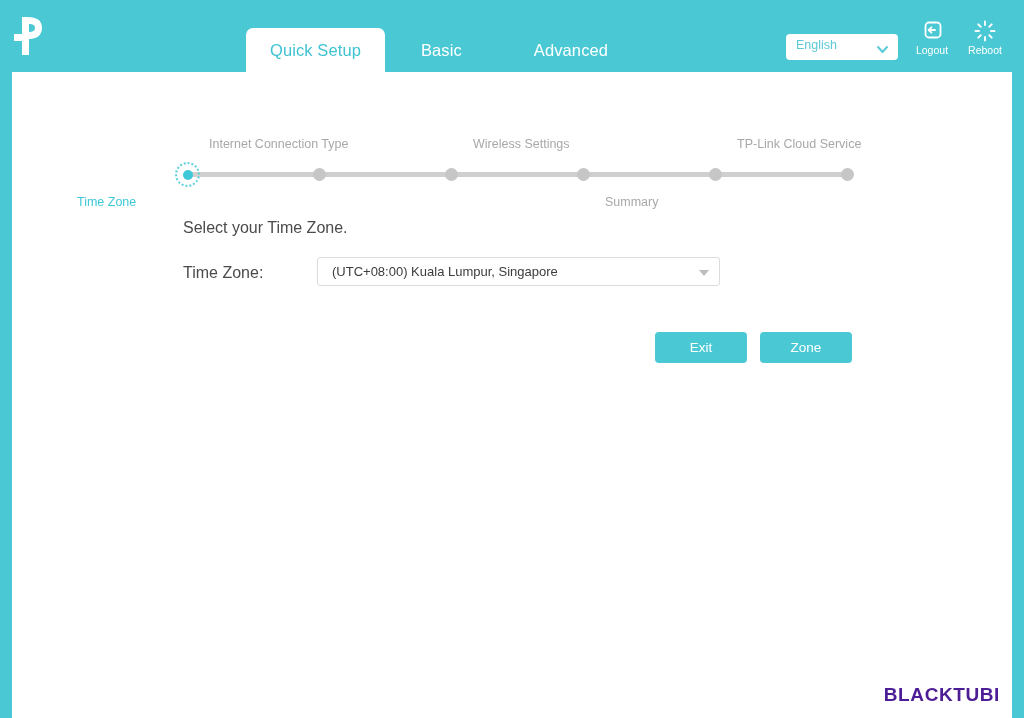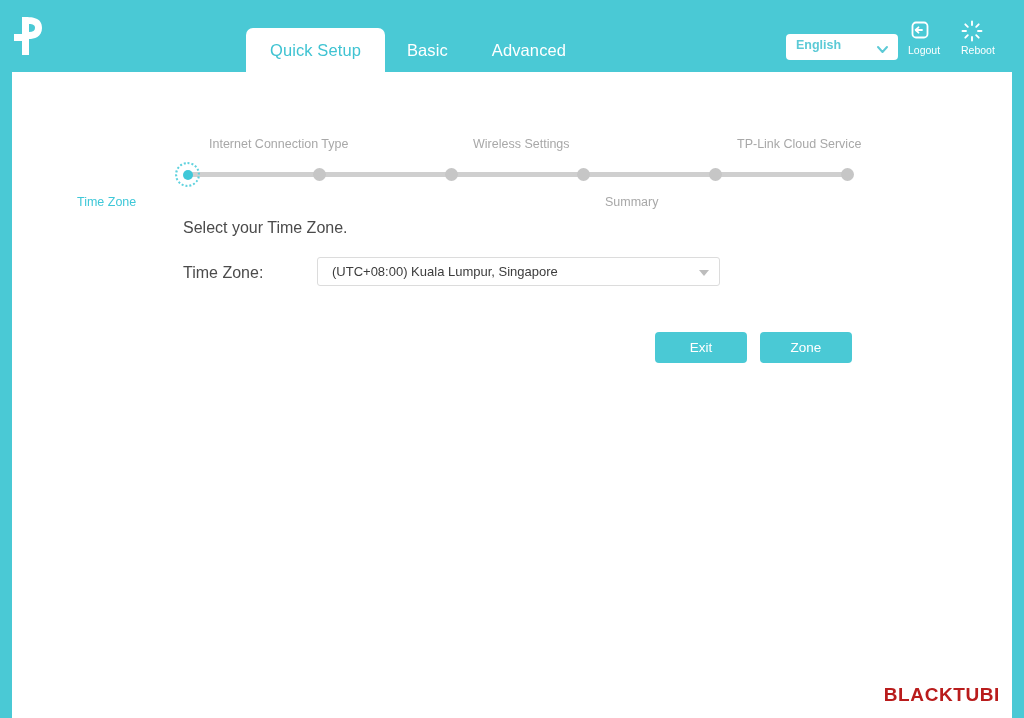--- a/index.html
+++ b/index.html
@@ -41,21 +41,21 @@
     position: absolute;
     left: 246px;
     top: 28px;
     height: 47px;
     display: flex;
     align-items: flex-start;
   }
   .tab {
     height: 47px;
     line-height: 44px;
-    padding: 0 22px;
+    padding: 0 36px;
     font-size: 16.5px;
     color: #ffffff;
     white-space: nowrap;
     cursor: pointer;
     letter-spacing: .1px;
   }
   .tab.active {
     background: #ffffff;
     color: #3fc3d2;
     border-radius: 7px 7px 0 0;
@@ -73,33 +73,32 @@
     background: #ffffff;
     border-radius: 4px;
     cursor: pointer;
   }
   #lang-label {
     position: absolute;
     left: 10px;
     top: 4px;
     font-size: 12.5px;
     color: #5ccad6;
-    font-weight: bold;
   }
   #lang-chevron {
     position: absolute;
     right: 9px;
     top: 7px;
   }
 
   .hdr-icon-btn {
     position: absolute;
     top: 20px;
     width: 48px;
-    text-align: left;
+    text-align: center;
     cursor: pointer;
     color: #ffffff;
   }
   .hdr-icon-btn .glyph { display: block; height: 22px; }
   .hdr-icon-btn .cap {
     display: block;
     font-size: 10.5px;
     color: #ffffff;
     margin-top: 2px;
   }
@@ -231,21 +230,21 @@
   #btn-exit { left: 643px; }
   #btn-next { left: 748px; }
 
   
   #watermark {
     position: absolute;
     right: 12px;
     bottom: 12px;
     font-size: 19px;
     font-weight: bold;
-    color: #b91c1c;
+    color: #4c1d95;
     letter-spacing: .6px;
   }
 </style>
 </head>
 <body>
 
 <div id="header">
 
   <div id="logo">
     <span>

